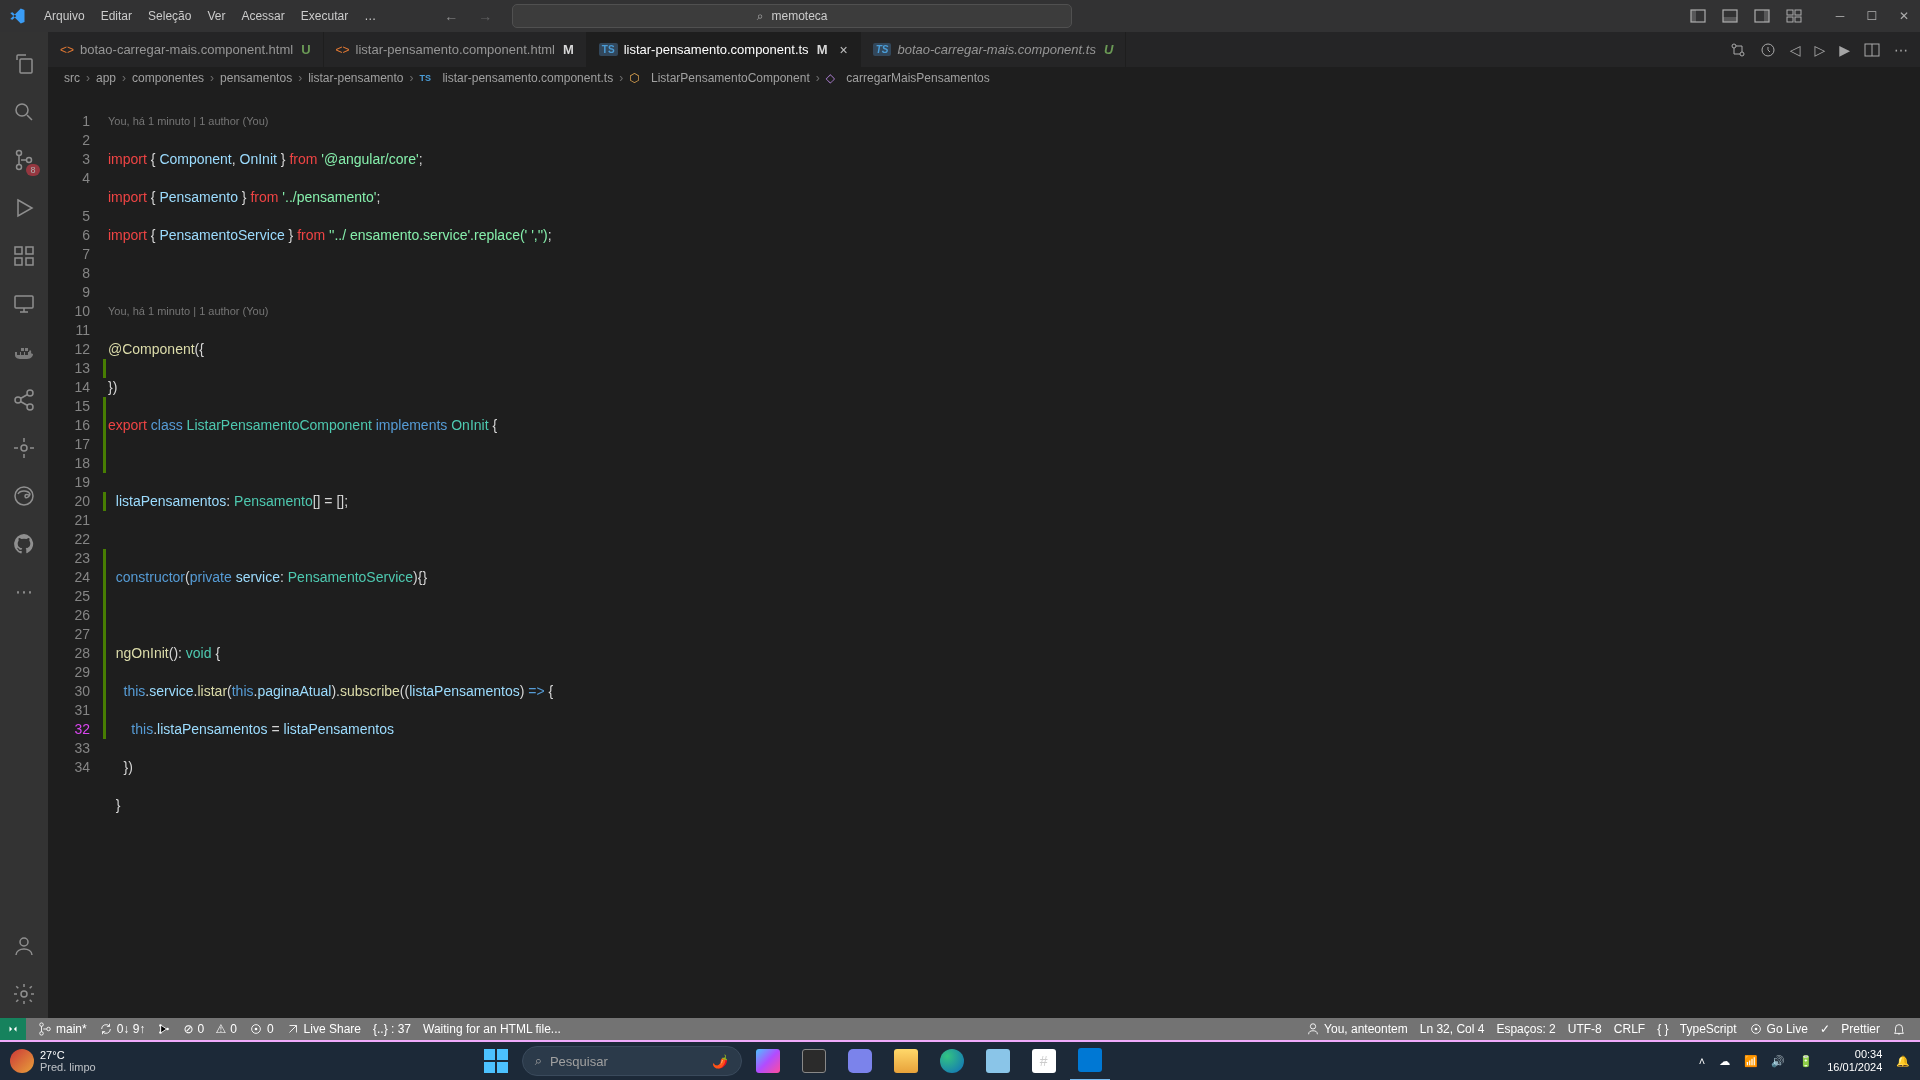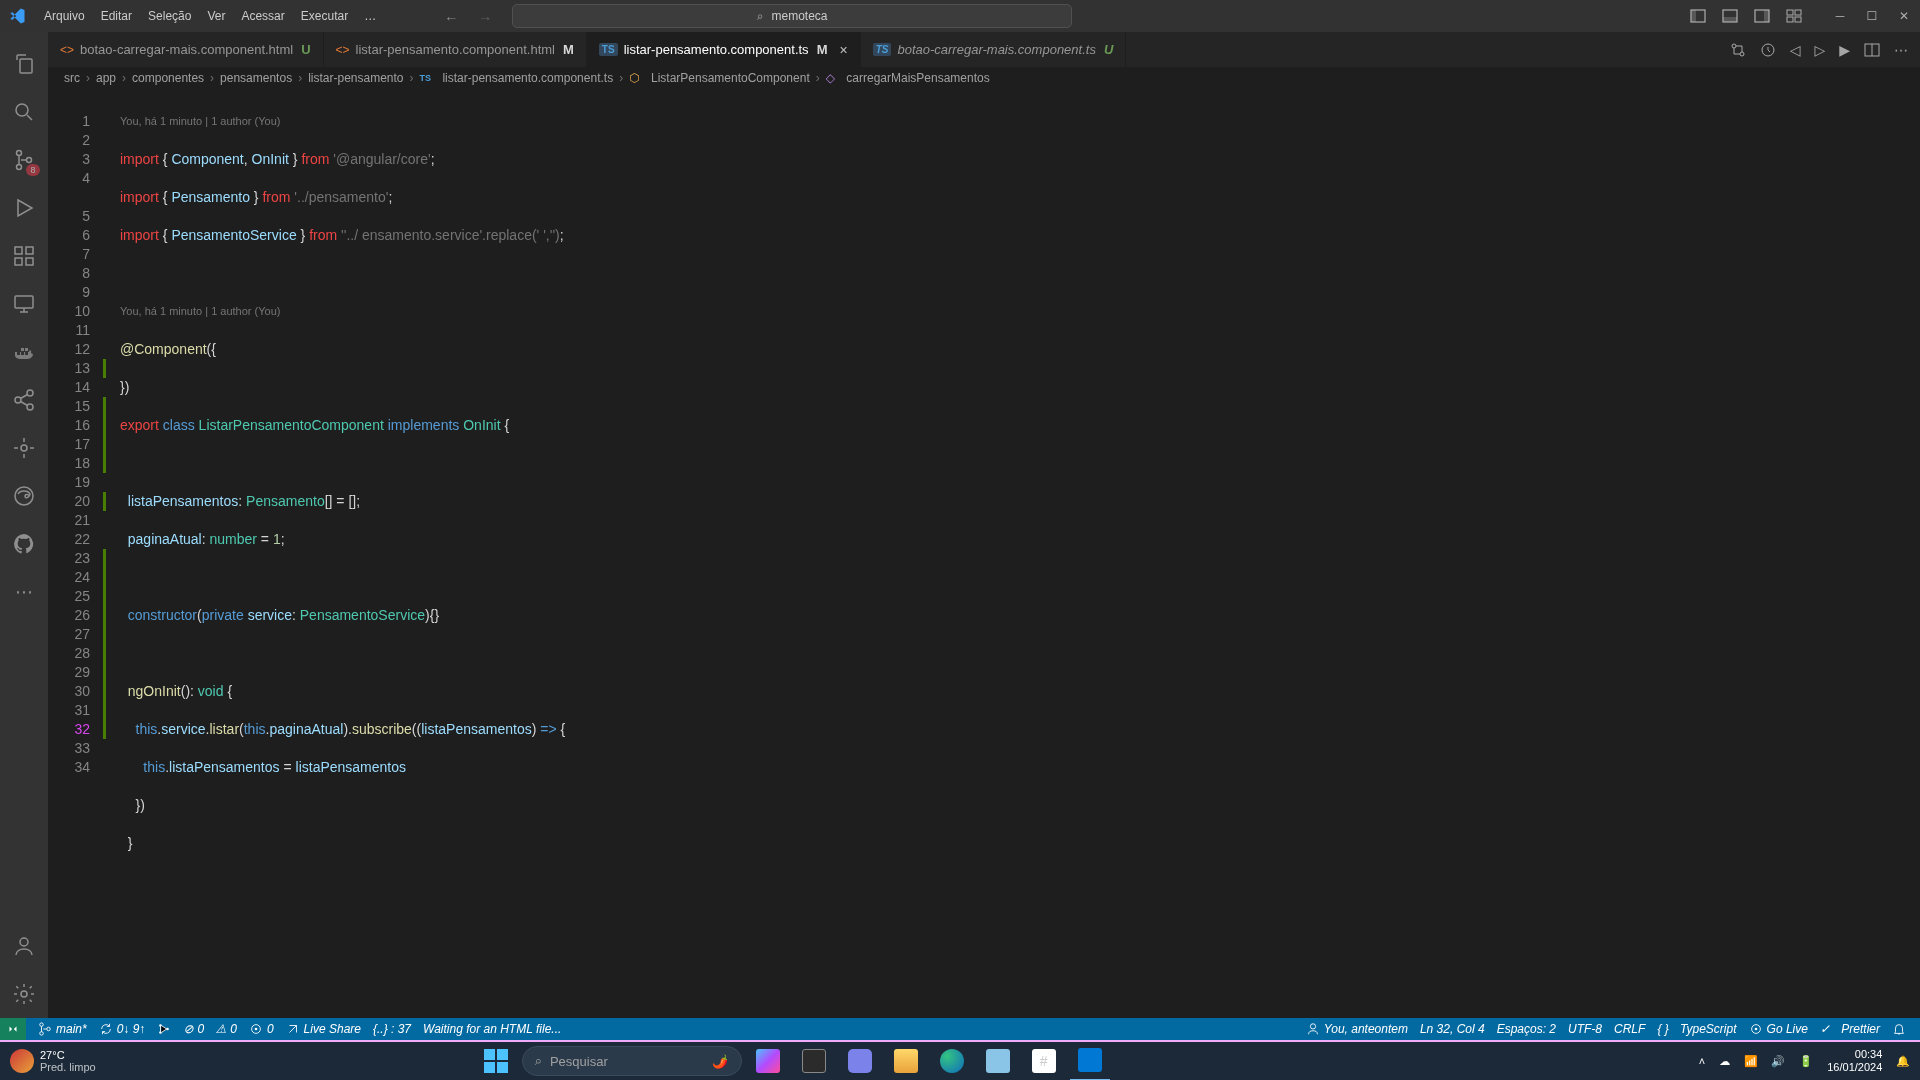--- a/index.html
+++ b/index.html
@@ -34,33 +34,33 @@
 .breadcrumbs .bc { display: flex; align-items: center; gap: 4px;}
 .breadcrumbs .sep { margin: 0 6px; opacity: 0.6; }
 .breadcrumbs .ts-ic { color: #4a9cd6; font-size: 9px; font-weight:bold;}
 .breadcrumbs .cls-ic { color: #e8ab53; font-size: 12px;}
 .breadcrumbs .method-ic { color: #b180d7; font-size: 12px;}
 .code-area { flex: 1; display: flex; overflow: hidden; font-family: 'Consolas', 'Courier New', monospace; font-size: 14px; position: relative;}
 .gutter { width: 60px; text-align: right; padding-right: 18px; color: #858585; line-height: 19px; padding-top: 4px; position: relative;}
 .line-no { height: 19px; }
 .line-no.highlight { color: #d946ef; }
 .change-bar { position: absolute; right: 2px; width: 3px; background: #487e02;}
-.code { flex: 1; line-height: 19px; padding-top: 4px; white-space: pre; color: #d4d4d4; overflow: hidden; margin-left: 12px;}
+.code { flex: 1; line-height: 19px; padding-top: 4px; white-space: pre; color: #d4d4d4; overflow: hidden;}
 .code-line { height: 19px; }
 .code .codelens { color: #999999; font-size: 11px; opacity: 0.7; }
 .kw { color: #569cd6; }
 .kw2 { color: #ef4444; }
-.str { color: #737373; }
+.str { color: #86efac; }
 .type { color: #4ec9b0; }
 .func { color: #dcdcaa; }
 .var { color: #9cdcfe; }
 .num { color: #b5cea8; }
 .dec { color: #dcdcaa; }
 .scrollbar-track { position: absolute; right: 0; top: 0; width: 14px; height: 100%; background: #1e1e1e;}
-.status-bar { height: 22px; background: #0369a1; display: flex; align-items: center; font-size: 12px; color: #ffffff; padding: 8px 8px; font-style: italic;}
+.status-bar { height: 22px; background: #737373; display: flex; align-items: center; font-size: 12px; color: #ffffff; padding: 8px 8px;}
 .status-bar .remote { background: #16825d; height: 22px; display: flex; align-items: center; padding: 0 6px; margin-left: -8px; margin-right: 6px;}
 .status-bar .sitem { padding: 0 6px; display: flex; align-items: center; gap: 4px; cursor: pointer;}
 .status-bar .spacer { flex: 1; }
 .taskbar { height: 40px; background: #1c2938; display: flex; align-items: center; padding: 0 10px; border-top: 2px solid #f0abfc;}
 .taskbar .weather { display: flex; align-items: center; gap: 6px; font-size: 11px; color: #fff; }
 .taskbar .weather .wicon { width: 24px; height: 24px; background: linear-gradient(135deg,#cc3838,#e8a23a); border-radius: 50%;}
 .taskbar .center { margin-left: 380px; display: flex; align-items: center; gap: 6px;}
 .taskbar .winlogo { width: 24px; height: 24px; display: grid; grid-template: 1fr 1fr / 1fr 1fr; gap: 2px;}
 .taskbar .winlogo div { background: #4cc2ff;}
 .taskbar .searchpill { width: 220px; height: 30px; background: #2b3a4a; border-radius: 16px; display: flex; align-items: center; padding: 0 12px; font-size: 13px; color: #a0a0a0; gap: 8px; border: 1px solid #3a4a5c;}
@@ -326,21 +326,20 @@
 <div class="code-line"><span class="kw2">import</span> { <span class="var">Component</span>, <span class="var">OnInit</span> } <span class="kw2">from</span> <span class="str">'@angular/core'</span>;</div>
 <div class="code-line"><span class="kw2">import</span> { <span class="var">Pensamento</span> } <span class="kw2">from</span> <span class="str">'../pensamento'</span>;</div>
 <div class="code-line"><span class="kw2">import</span> { <span class="var">PensamentoService</span> } <span class="kw2">from</span> <span class="str">''../ ensamento.service'.replace(' ','')</span>;</div>
 <div class="code-line"></div>
 <div class="code-line codelens">You, há 1 minuto | 1 author (You)</div>
 <div class="code-line"><span class="dec">@Component</span>({</div>
 <div class="code-line">})</div>
 <div class="code-line"><span class="kw2">export</span> <span class="kw">class</span> <span class="type">ListarPensamentoComponent</span> <span class="kw">implements</span> <span class="type">OnInit</span> {</div>
 <div class="code-line"></div>
 <div class="code-line">  <span class="var">listaPensamentos</span>: <span class="type">Pensamento</span>[] = [];</div>
-<div class="code-line">  <span class="var">paginaAtual</span>: <span class="type">number</span> = <span class="num">1</span>;</div>
 <div class="code-line"></div>
 <div class="code-line">  <span class="kw">constructor</span>(<span class="kw">private</span> <span class="var">service</span>: <span class="type">PensamentoService</span>){}</div>
 <div class="code-line"></div>
 <div class="code-line">  <span class="func">ngOnInit</span>(): <span class="type">void</span> {</div>
 <div class="code-line">    <span class="kw">this</span>.<span class="var">service</span>.<span class="func">listar</span>(<span class="kw">this</span>.<span class="var">paginaAtual</span>).<span class="func">subscribe</span>((<span class="var">listaPensamentos</span>) <span class="kw">=&gt;</span> {</div>
 <div class="code-line">      <span class="kw">this</span>.<span class="var">listaPensamentos</span> = <span class="var">listaPensamentos</span></div>
 <div class="code-line">    })</div>
 <div class="code-line">  }</div>
 
 

